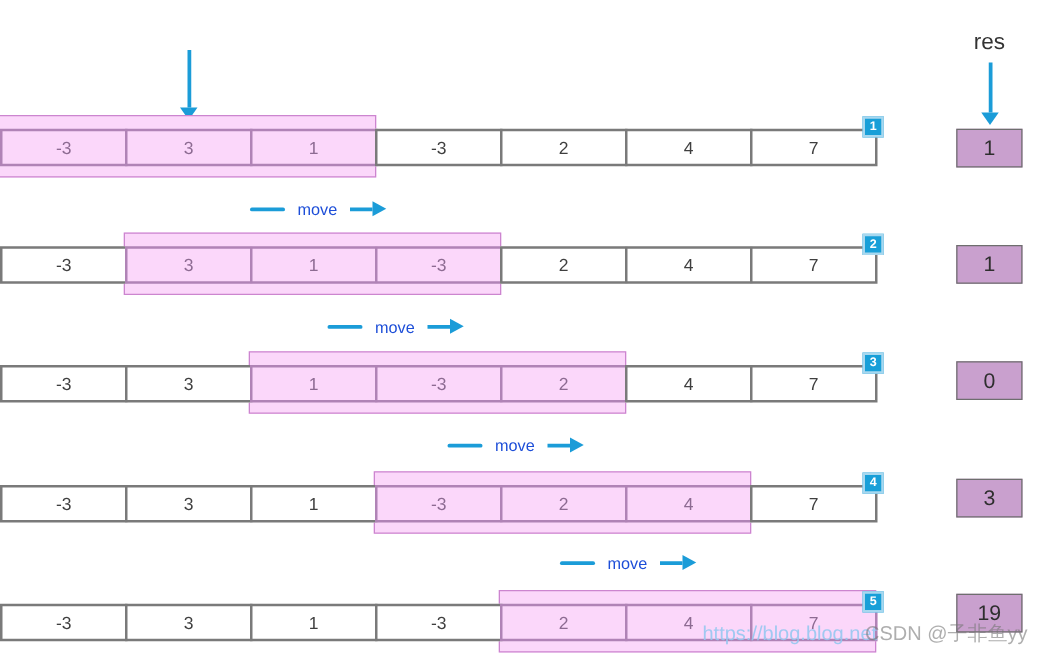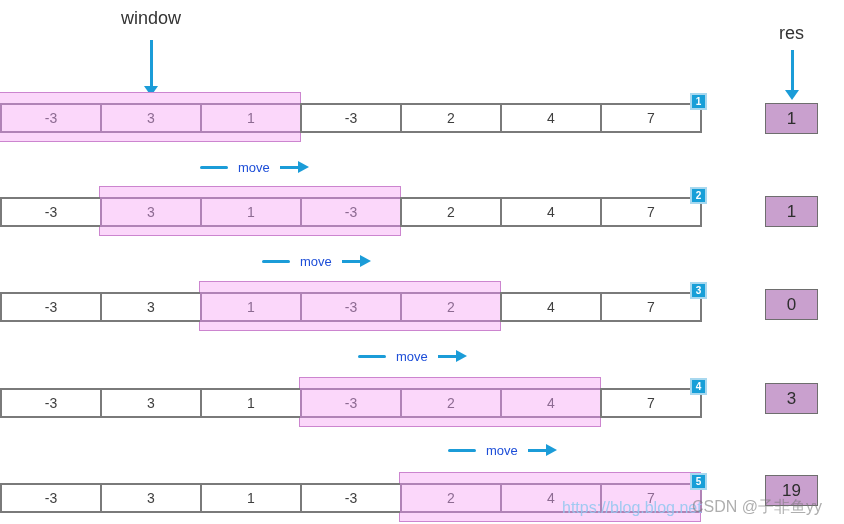--- a/index.html
+++ b/index.html
@@ -43,23 +43,20 @@
   .watermark{position:absolute;top:497px;left:0;width:844px;height:24px;z-index:5;
              pointer-events:none;font-size:16px;white-space:nowrap;}
   .wm-url{position:absolute;left:562px;top:2px;color:rgba(150,200,240,0.9);}
   .wm-user{position:absolute;left:692px;top:0;color:rgba(120,120,120,0.6);text-align:center;}
 </style>
 </head>
 <body>
 
 <div class="stage">
 
-  <div class="callout" style="left:108px;top:8px;width:86px;">
-    <div class="ctext">window</div>
-  </div>
   <div class="varrow" style="left:144px;top:40px;width:14px;">
     <div class="vshaft" style="height:46px;"></div>
     <div class="vhead"></div>
   </div>
 
   <div class="callout" style="left:765px;top:23px;width:53px;">
     <div class="ctext">res</div>
   </div>
   <div class="varrow" style="left:785px;top:50px;width:14px;">
     <div class="vshaft" style="height:40px;"></div>

